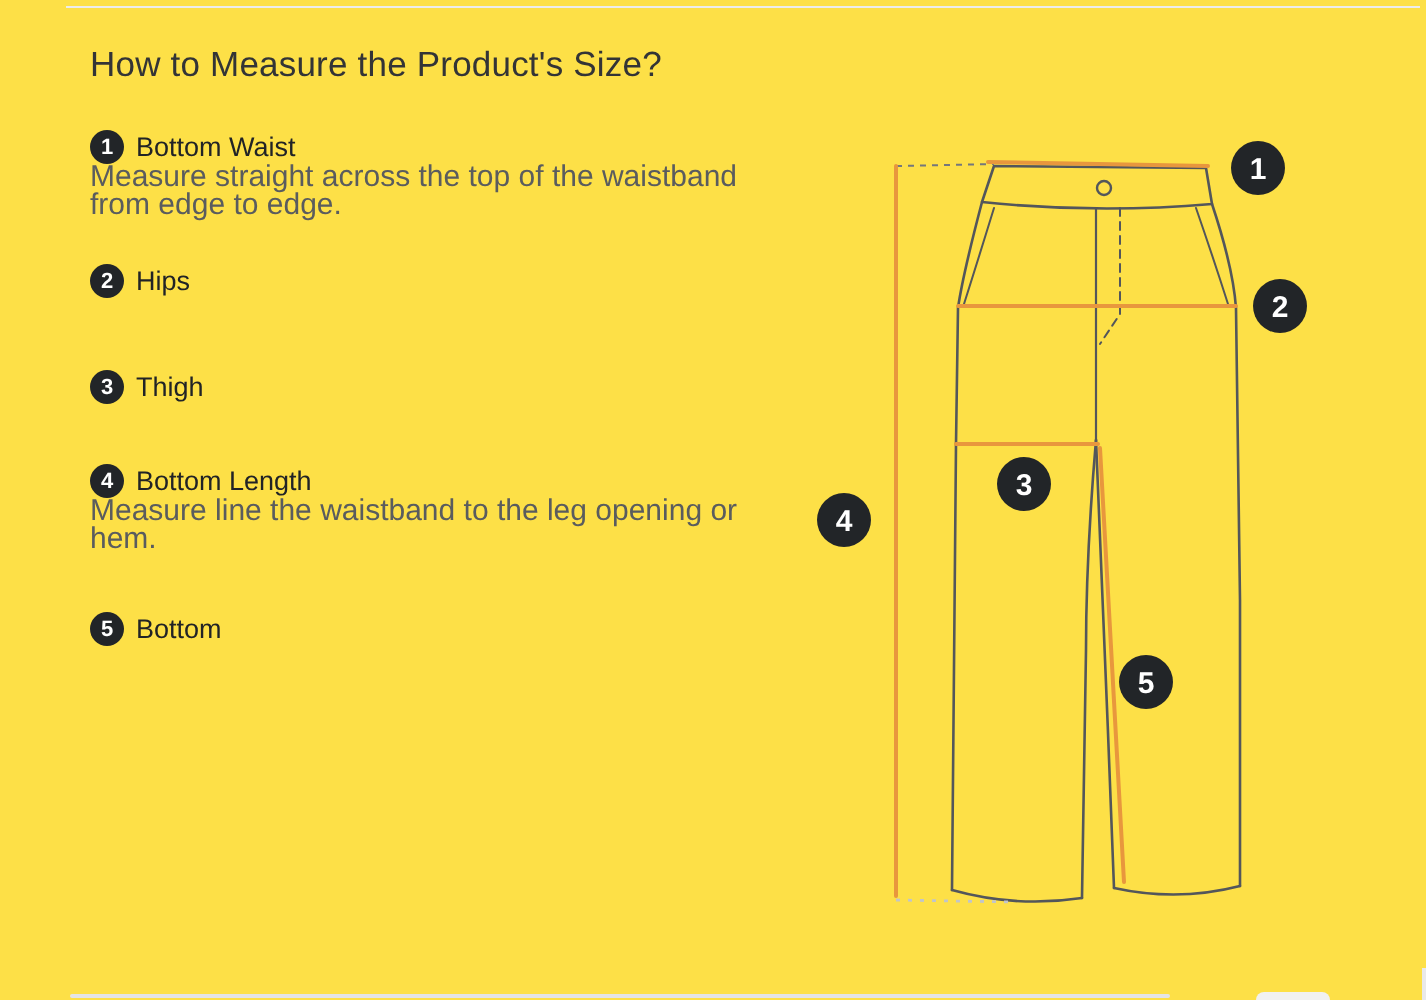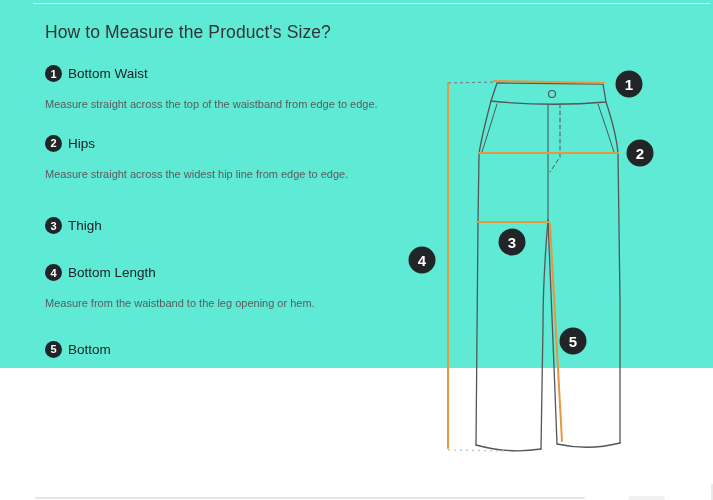--- a/index.html
+++ b/index.html
@@ -4,37 +4,37 @@
 <style>
   :root{
     --orange:#E8973D;
     --outline:#53565B;
     --badge-bg:#222528;
     --badge-text:#FFFFFF;
   }
   *{margin:0;padding:0;box-sizing:border-box;}
   html,body{width:713px;height:500px;background:#ffffff;overflow:hidden;
     font-family:"Liberation Sans", sans-serif;}
-  .page{position:relative;width:713px;height:368px;background:#5eead4;}
+  .page{position:relative;width:713px;height:500px;background:#fde047;}
 
   .top-divider{position:absolute;left:33px;top:3px;width:677px;height:1px;background:#ececec;}
 
   .title{position:absolute;left:45px;top:22px;font-size:17.5px;font-weight:400;
     color:#333436;letter-spacing:.1px;}
 
   .items{position:absolute;left:45px;top:65px;width:344px;}
   .item{margin-bottom:30px;}
   .item:nth-child(1){margin-bottom:23px;}
   .item:nth-child(2){margin-bottom:36px;}
   .item-head{display:flex;align-items:center;gap:6px;height:17px;}
   .num-badge{display:inline-flex;align-items:center;justify-content:center;
     width:17px;height:17px;border-radius:50%;background:var(--badge-bg);
     color:var(--badge-text);font-size:11px;font-weight:700;flex:0 0 auto;}
   .item-label{font-size:13.5px;font-weight:400;color:#212326;}
-  .item-desc{margin-top:16px;font-size:11px;line-height:13.5px;color:#5a5c5e;}
+  .item-desc{margin-top:0;font-size:15px;line-height:13.5px;color:#5a5c5e;}
 
   .diagram{position:absolute;left:405px;top:60px;width:260px;height:400px;}
   .badge-num{fill:var(--badge-text);font-family:"Liberation Sans",sans-serif;
     font-size:15px;font-weight:700;}
 
   .bottom-line{position:absolute;left:35px;top:497px;width:550px;height:2px;
     background:#e4e4e4;border-radius:1px;}
   .bottom-button-peek{position:absolute;left:628px;top:496px;width:37px;height:8px;
     border-radius:4px 4px 0 0;background:#f1f1f1;}
   .right-edge-line{position:absolute;left:711px;top:484px;width:2px;height:16px;
@@ -56,36 +56,35 @@
       <span class="item-label">Bottom Waist</span>
     </div>
     <p class="item-desc">Measure straight across the top of the waistband from edge to edge.</p>
   </div>
 
   <div class="item">
     <div class="item-head">
       <span class="num-badge">2</span>
       <span class="item-label">Hips</span>
     </div>
-    <p class="item-desc">Measure straight across the widest hip line from edge to edge.</p>
   </div>
 
   <div class="item">
     <div class="item-head">
       <span class="num-badge">3</span>
       <span class="item-label">Thigh</span>
     </div>
   </div>
 
   <div class="item">
     <div class="item-head">
       <span class="num-badge">4</span>
       <span class="item-label">Bottom Length</span>
     </div>
-    <p class="item-desc">Measure from the waistband to the leg opening or hem.</p>
+    <p class="item-desc">Measure line the waistband to the leg opening or hem.</p>
   </div>
 
   <div class="item">
     <div class="item-head">
       <span class="num-badge">5</span>
       <span class="item-label">Bottom</span>
     </div>
   </div>
 </div>
 

